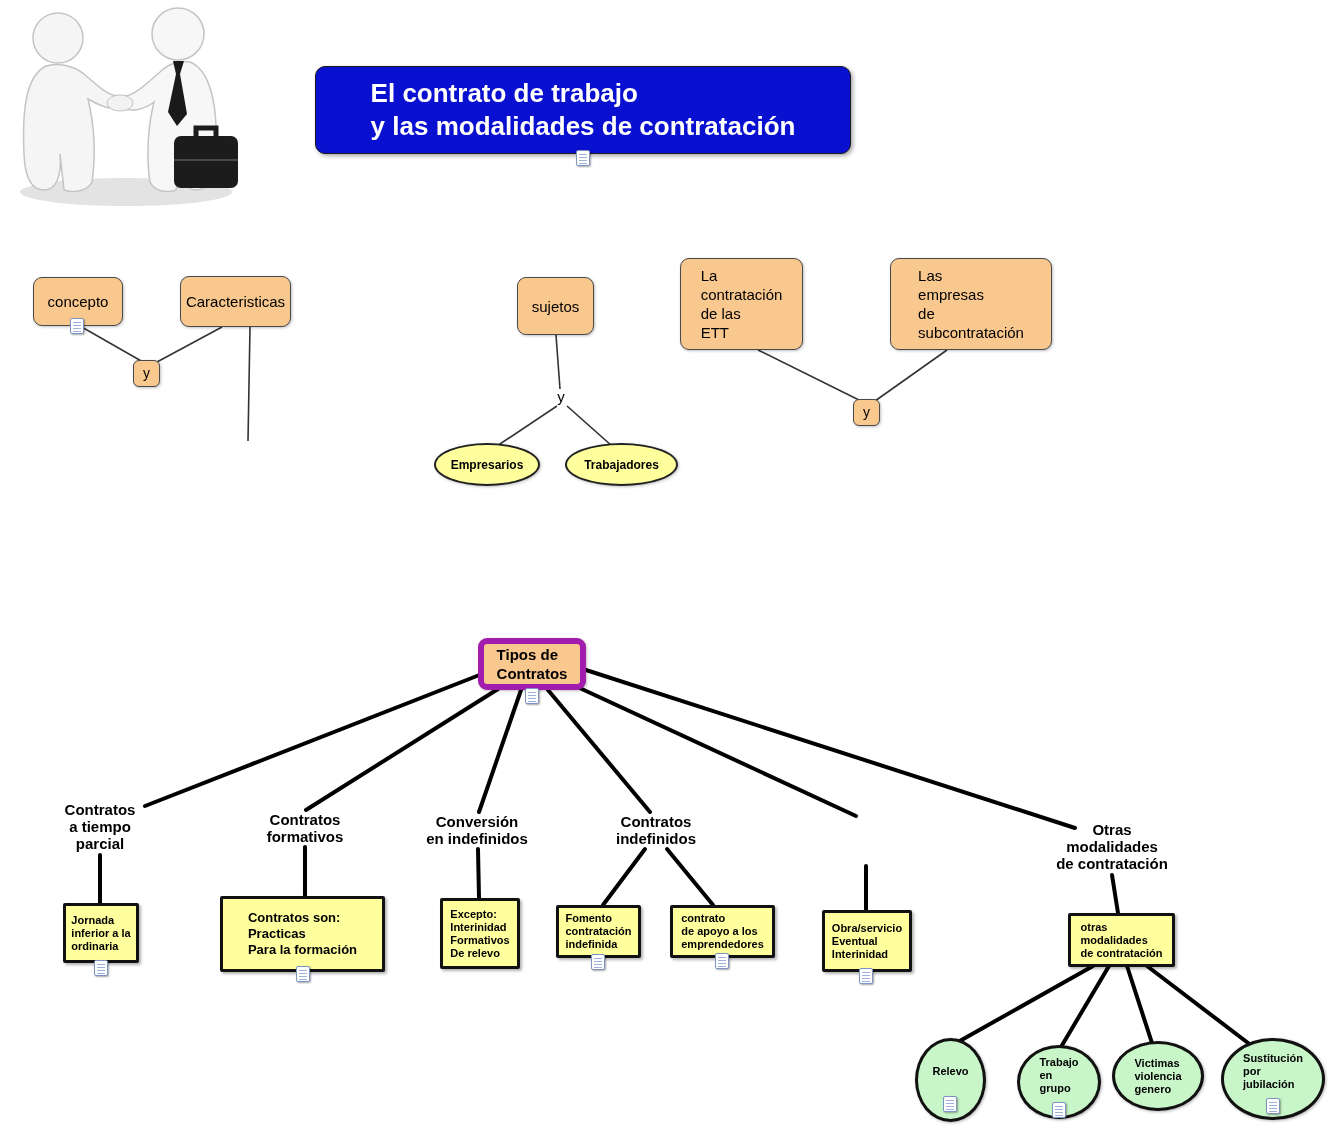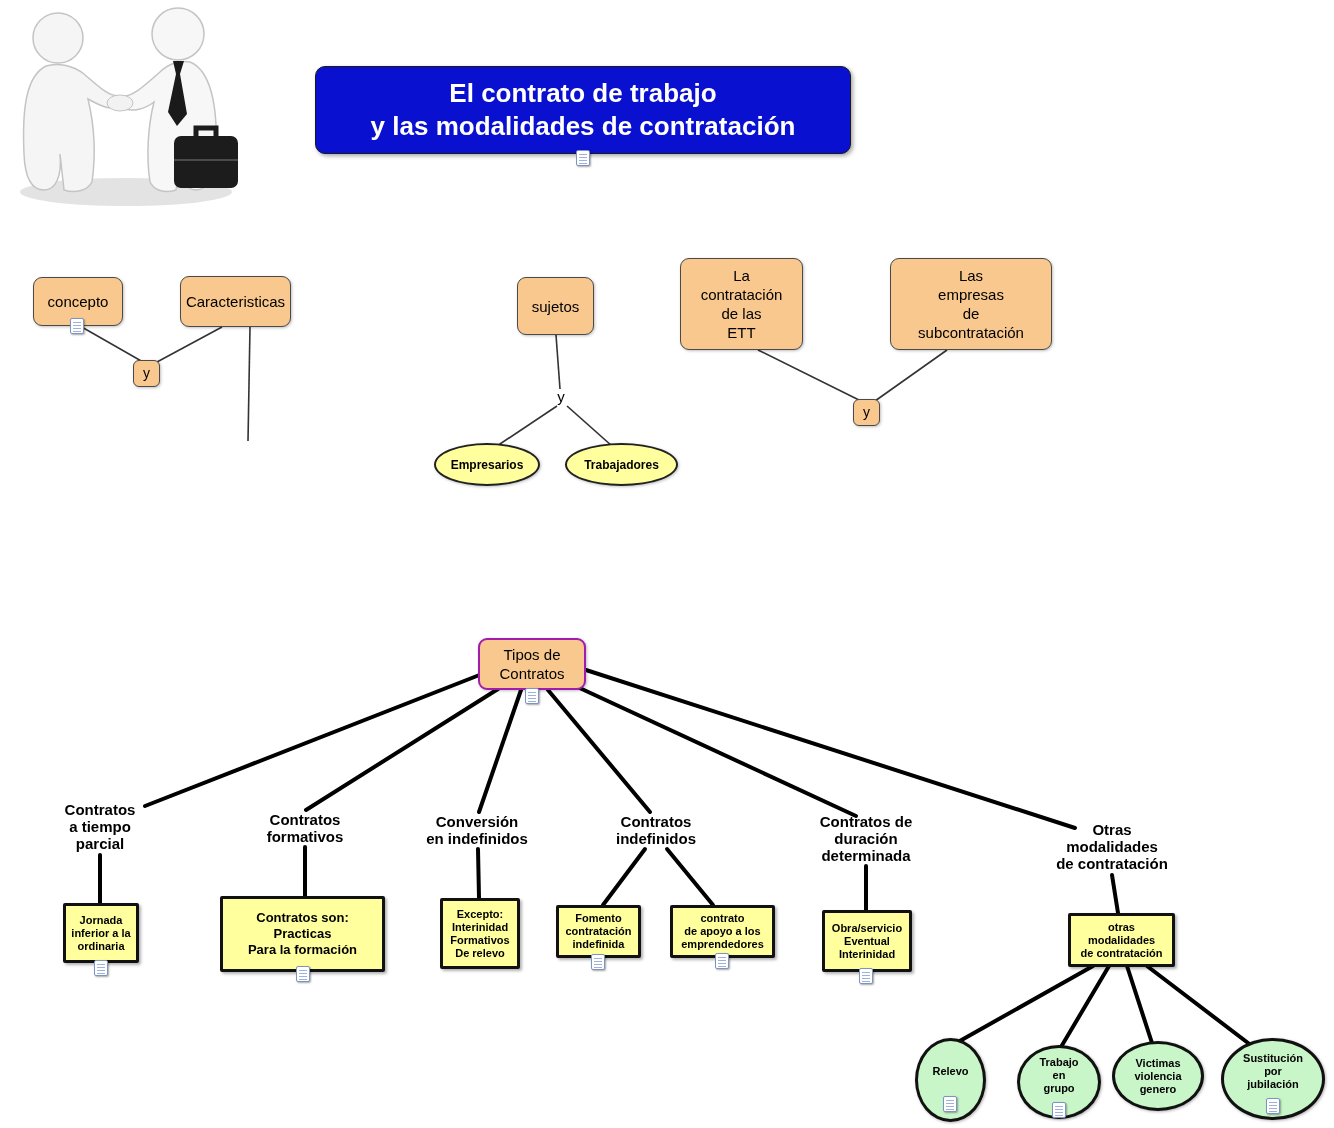--- a/index.html
+++ b/index.html
@@ -1,25 +1,25 @@
 <!DOCTYPE html>
 <html><head>
 <meta charset="utf-8">
 <style>
   *{box-sizing:border-box;margin:0;padding:0}
   html,body{background:#fff}
   body{font-family:"Liberation Sans",sans-serif;color:#000}
   .canvas{position:relative;width:1334px;height:1128px;background:#fff;overflow:hidden}
   .wires{position:absolute;left:0;top:0;z-index:1}
-  .node{position:absolute;z-index:2;display:flex;align-items:center;justify-content:center;text-align:center}
+  .node{position:absolute;z-index:2;display:flex;align-items:center;justify-content:center;}
   .lbl{white-space:pre-line}
   .title-box{background:#0a10d0;border:1px solid #1a1a1a;border-radius:10px;color:#fff;font-weight:bold;font-size:26px;line-height:33px;box-shadow:2px 2px 4px rgba(0,0,0,.35)}
   .orange{background:#f9c88f;border:1px solid #4a4a4a;border-radius:9px;font-size:15px;line-height:19px;box-shadow:1px 1px 3px rgba(0,0,0,.25)}
   .orange.small{font-size:14px;border-radius:6px}
-  .orange.bold{font-weight:normal;border:2px solid #a21caf}
+  .orange.bold{font-weight:bold;border:6px solid #a21caf}
   .ellipse{border-radius:50%}
   .yellow-ellipse{background:#ffff9e;border:2px solid #222;font-weight:bold;font-size:12px;line-height:14px;box-shadow:1px 1px 3px rgba(0,0,0,.25)}
   .green-ellipse{background:#c9f6c9;border:3px solid #111;font-weight:bold;font-size:11px;line-height:13px;box-shadow:1px 1px 3px rgba(0,0,0,.3)}
   .leaf{background:#ffff9e;border:3px solid #111;font-weight:bold;font-size:11px;line-height:13px;border-radius:2px;box-shadow:2px 2px 3px rgba(0,0,0,.3)}
   .leaf.mid{font-size:13px;line-height:16px}
   .branch-label{position:absolute;z-index:2;font-weight:bold;font-size:15px;line-height:17px;text-align:center;white-space:pre-line}
   .free-text{position:absolute;z-index:2;font-size:15px;text-align:center}
   .doc-icon{position:absolute;z-index:3;width:14px;height:16px;background:#fff;border:1px solid #7d93c2;border-radius:2px;box-shadow:1px 1px 2px rgba(0,0,0,.35)}
   .doc-icon::before{content:"";position:absolute;left:2px;right:2px;top:3px;height:10px;
     background:repeating-linear-gradient(to bottom,#9fb0de 0 1px,transparent 1px 3px)}
@@ -141,23 +141,20 @@
 
   <div class="branch-label" style="left:50px;top:801px;width:100px">Contratos
 a tiempo
 parcial</div>
   <div class="branch-label" style="left:243px;top:811px;width:124px">Contratos
 formativos</div>
   <div class="branch-label" style="left:410px;top:813px;width:134px">Conversión
 en indefinidos</div>
   <div class="branch-label" style="left:596px;top:813px;width:120px">Contratos
 indefinidos</div>
-  <div class="branch-label" style="left:806px;top:813px;width:120px">Contratos de
-duración
-determinada</div>
   <div class="branch-label" style="left:1037px;top:821px;width:150px">Otras
 modalidades
 de contratación</div>
 
   <div class="node leaf" style="left:63px;top:903px;width:76px;height:60px">
     <span class="lbl">Jornada
 inferior a la
 ordinaria</span>
   </div>
   <div class="doc-icon" style="left:94px;top:960px"></div>

